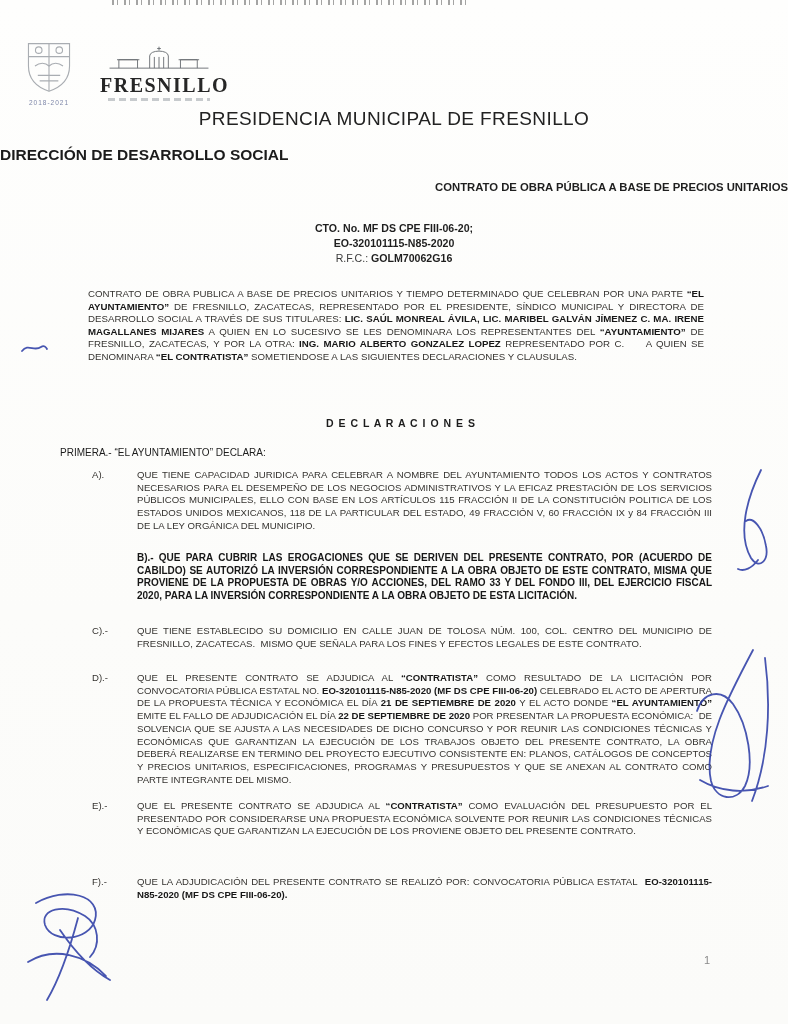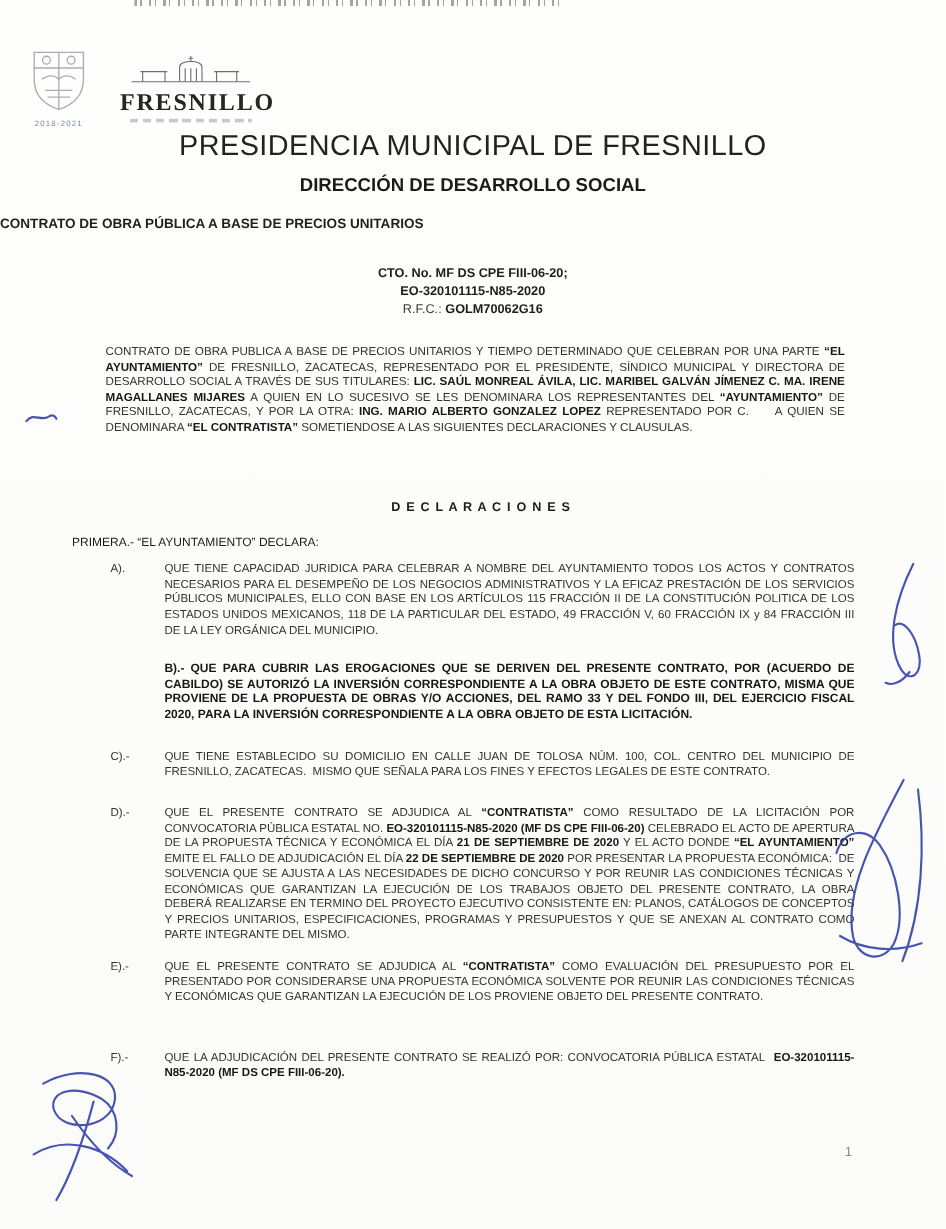--- a/index.html
+++ b/index.html
@@ -30,24 +30,24 @@
     font-weight:700; font-size:20px; letter-spacing:1.5px; color:#262626; line-height:22px;
   }
   .tagline-strip {
     height:3px; width:102px; margin:2px auto 0;
     background:repeating-linear-gradient(90deg,#9aa0a6 0 7px,transparent 7px 11px);
     opacity:.55;
   }
 
   
   .title { position:absolute; top:108px; left:0; width:100%; text-align:center;
-    font-weight:400; font-size:24px; letter-spacing:.4px; color:#222; }
-  .dept { position:absolute; top:146px; left:0; width:100%; text-align:center;
+    font-weight:400; font-size:19px; letter-spacing:.4px; color:#222; }
+  .dept { position:absolute; top:146px; left:0; width:100%; 
     font-weight:700; font-size:15.5px; color:#1b1b1b; }
-  .contract-heading { position:absolute; top:181px; left:0; width:100%; text-align:left;
+  .contract-heading { position:absolute; top:181px; left:0; width:100%; text-align:right;
     font-weight:700; font-size:11.3px; color:#1f1f1f; }
   .cto { position:absolute; top:221px; left:0; width:100%; text-align:center;
     font-weight:700; font-size:10.6px; line-height:15px; color:#1e1e1e; }
   .cto .rfc-label { font-weight:400; color:#3a3a3a; }
 
   
   .intro { position:absolute; top:288px; left:88px; width:616px;
     font-size:9.7px; line-height:12.6px; text-align:justify; }
   .decl-heading { position:absolute; top:417px; left:0; width:100%; text-align:center;
     font-weight:700; font-size:10.5px; letter-spacing:1px; color:#1c1c1c;padding-left:14px; }

